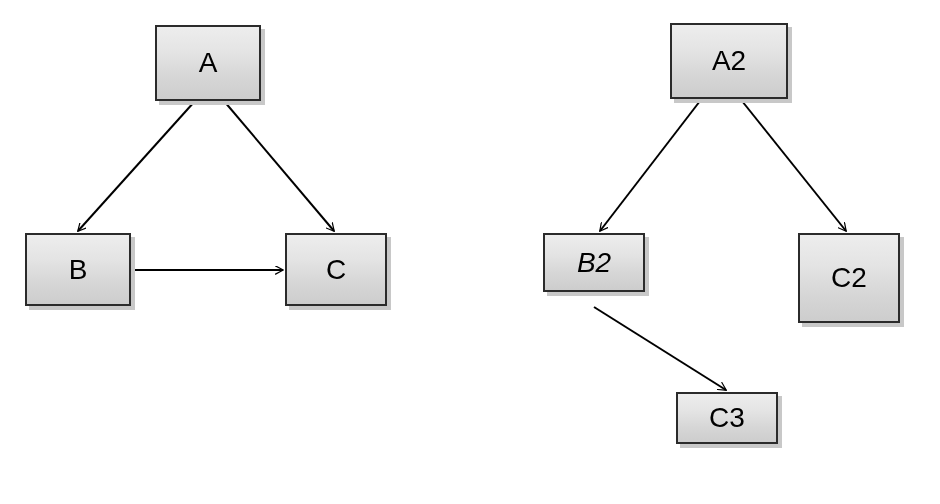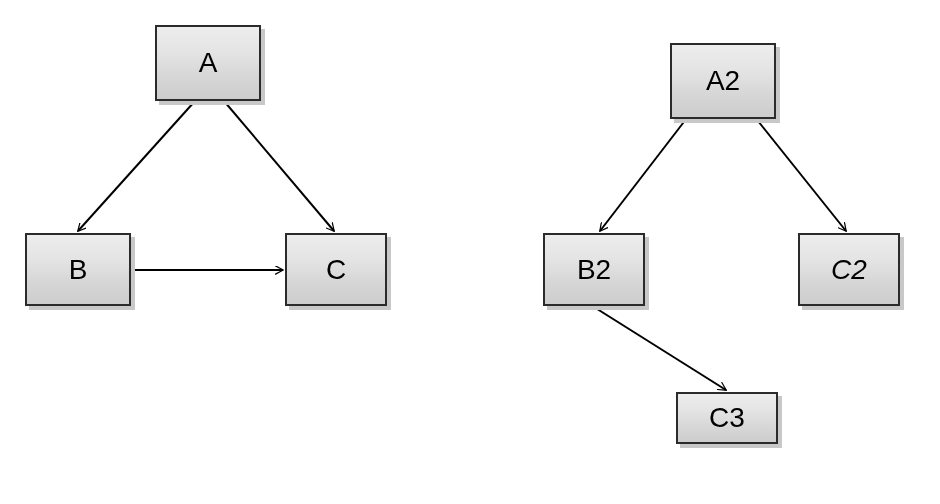--- a/index.html
+++ b/index.html
@@ -77,27 +77,27 @@
         <span class="node-label">A</span>
       </div>
       <div class="node" style="left: 25px; top: 233px; width: 106px; height: 73px;">
         <span class="node-label">B</span>
       </div>
       <div class="node" style="left: 285px; top: 233px; width: 102px; height: 73px;">
         <span class="node-label">C</span>
       </div>
     </div>
   <div id="nodes-right">
-      <div class="node" style="left: 670px; top: 43px; width: 106px; height: 76px;">
+      <div class="node" style="left: 670px; top: 23px; width: 118px; height: 76px;">
         <span class="node-label">A2</span>
       </div>
-      <div class="node" style="left: 543px; top: 233px; width: 102px; height: 73px;">
+      <div class="node" style="left: 543px; top: 233px; width: 102px; height: 59px; font-style: italic;">
         <span class="node-label">B2</span>
       </div>
-      <div class="node" style="left: 798px; top: 233px; width: 102px; height: 73px; font-style: italic;">
+      <div class="node" style="left: 798px; top: 233px; width: 102px; height: 90px;">
         <span class="node-label">C2</span>
       </div>
       <div class="node" style="left: 676px; top: 392px; width: 102px; height: 52px;">
         <span class="node-label">C3</span>
       </div>
     </div>
 
 </div>
 
 </body></html>

